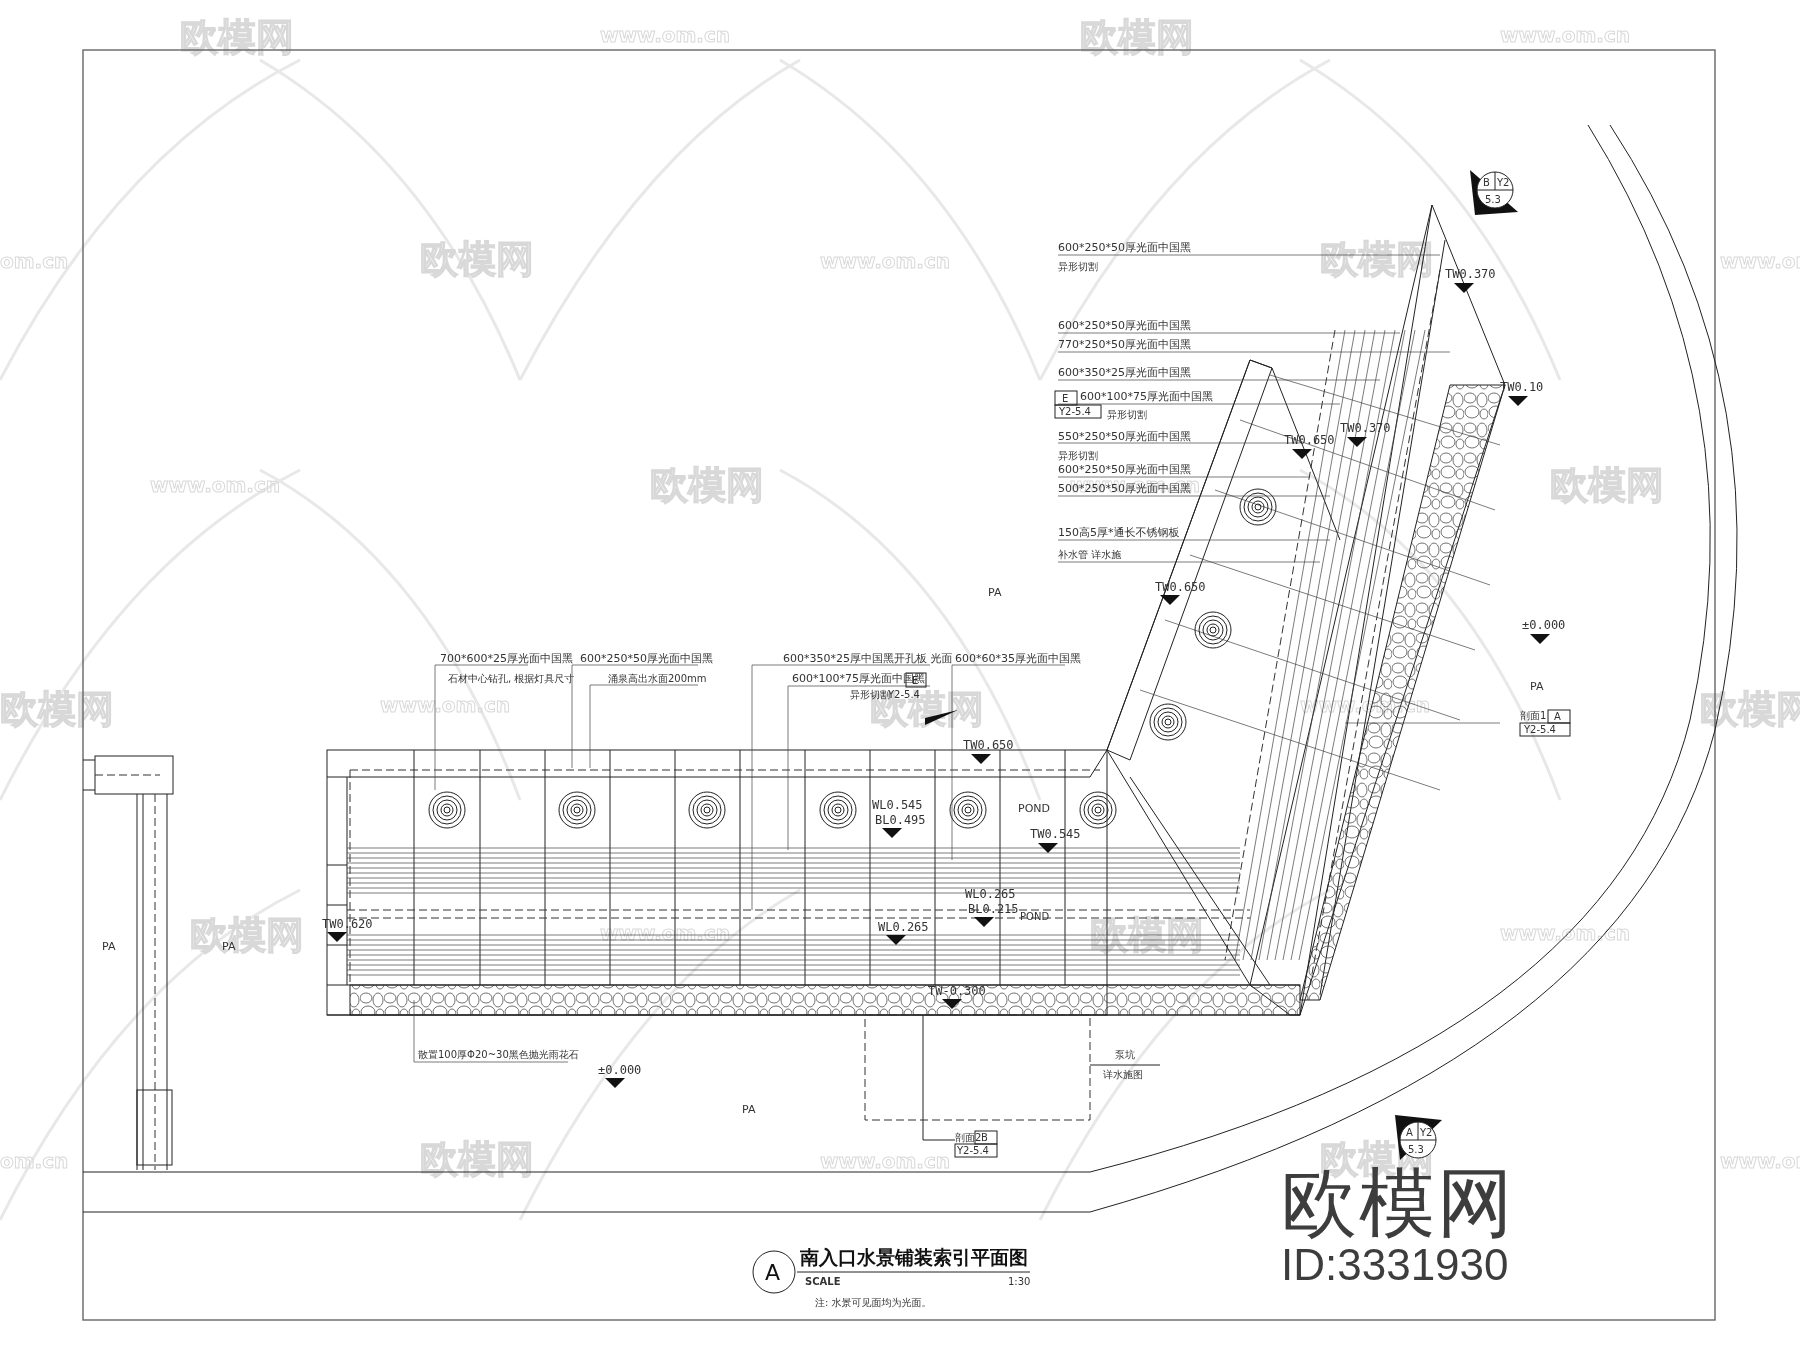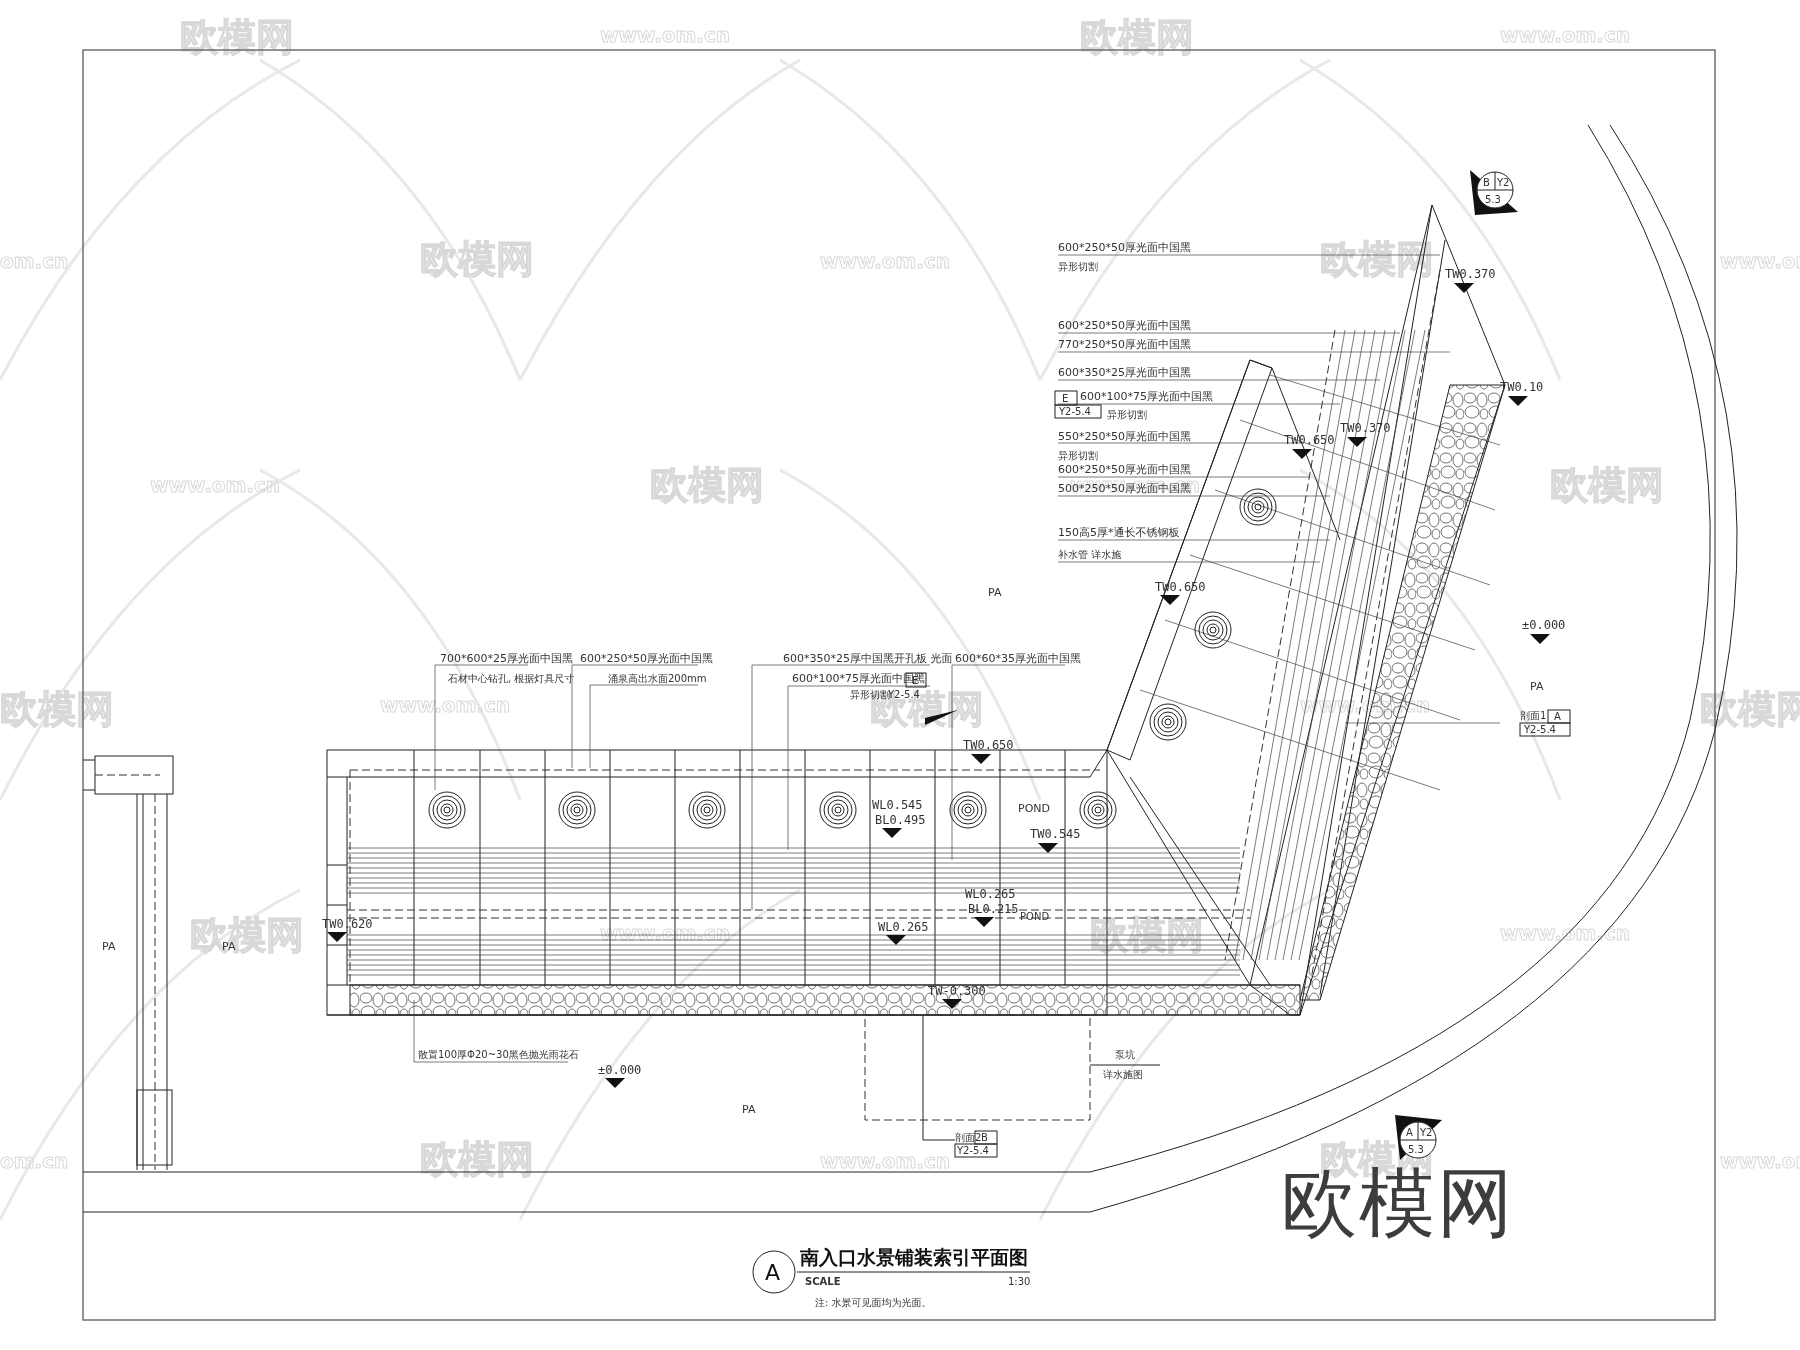--- a/index.html
+++ b/index.html
@@ -409,13 +409,14 @@
     <text class="title-cn" x="800" y="1264">南入口水景铺装索引平面图</text>
     <line class="ln" x1="797" y1="1272" x2="1030" y2="1272"></line>
     <text class="txts" x="805" y="1285" font-weight="bold">SCALE</text>
     <text class="txts" x="1008" y="1285">1:30</text>
     <text class="txts" x="815" y="1306">注: 水景可见面均为光面。</text>
   </g>
 </svg>
 
 <div class="brand">
   <div class="big">欧模网</div>
+  <div class="id">ID:3331930</div>
 </div>
 
 </body></html>

